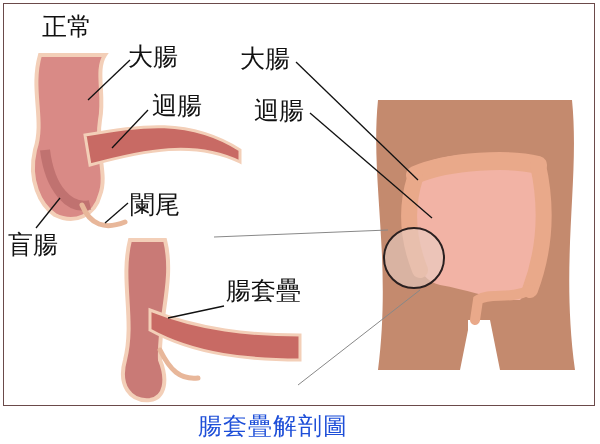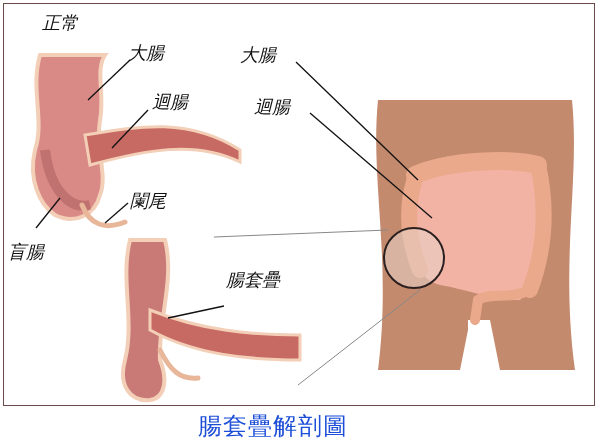--- a/index.html
+++ b/index.html
@@ -1,18 +1,18 @@
 <!DOCTYPE html>
 <html><head>
 <meta charset="utf-8">
 <style>
   html, body { margin:0; padding:0; background:#ffffff; }
   body { width:600px; height:444px; position:relative; overflow:hidden; font-family:"DejaVu Sans", sans-serif; }
   .frame { position:absolute; left:3px; top:3px; width:592px; height:403px; border:1px solid #6b4a4a; box-sizing:border-box; background:#fff; }
-  .label { position:absolute; font-size:18px; color:#111; white-space:nowrap; line-height:1;font-style:italic; }
+  .label { position:absolute; font-size:25px; color:#111; white-space:nowrap; line-height:1; }
   .caption { position:absolute; left:198px; top:410px; font-size:24px; color:#1d4ed8; letter-spacing:1px; }
   svg.art { position:absolute; left:0; top:0; }
 </style>
 </head>
 <body>
 
 <div class="frame"></div>
 
 <svg class="art" width="600" height="444" viewBox="0 0 600 444">
 
@@ -54,18 +54,18 @@
   <g stroke="#888" stroke-width="1">
     <line x1="214" y1="237" x2="388" y2="230"></line>
     <line x1="298" y1="385" x2="420" y2="290"></line>
   </g>
 </svg>
 
 <div class="label" style="left:42px;top:14px;">正常</div>
 <div class="label" style="left:128px;top:44px;">大腸</div>
 <div class="label" style="left:152px;top:93px;">迴腸</div>
 <div class="label" style="left:130px;top:192px;">闌尾</div>
-<div class="label" style="left:8px;top:232px;margin-top:11px;">盲腸</div>
-<div class="label" style="left:226px;top:271px;">腸套疊</div>
+<div class="label" style="left:8px;top:232px;">盲腸</div>
+<div class="label" style="left:226px;top:278px;">腸套疊</div>
 <div class="label" style="left:240px;top:46px;">大腸</div>
 <div class="label" style="left:254px;top:98px;">迴腸</div>
 
 <div class="caption">腸套疊解剖圖</div>
 
 </body></html>

